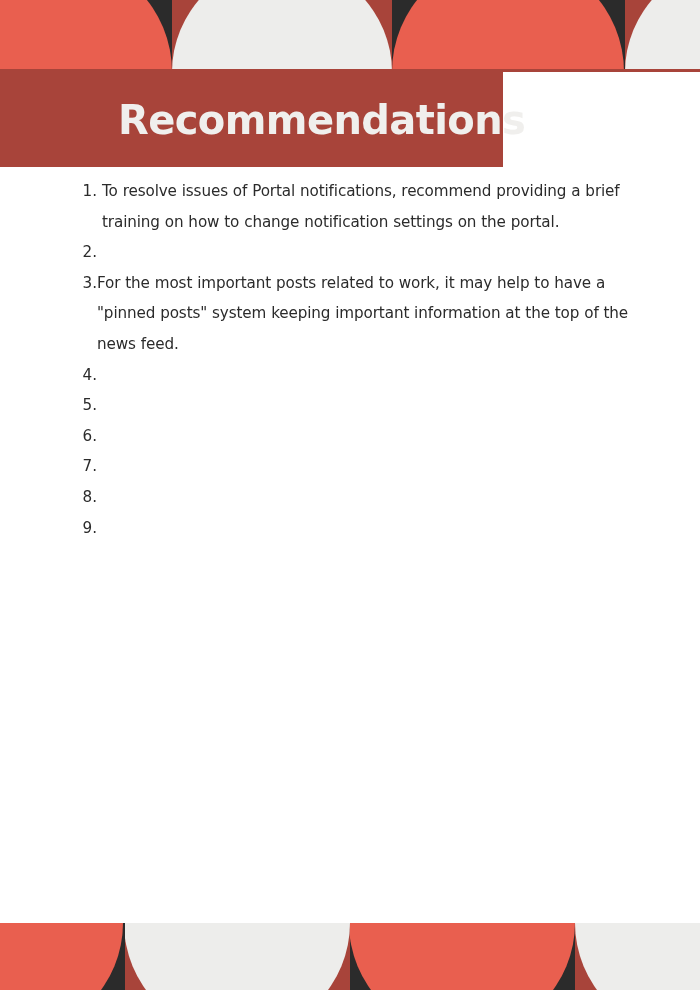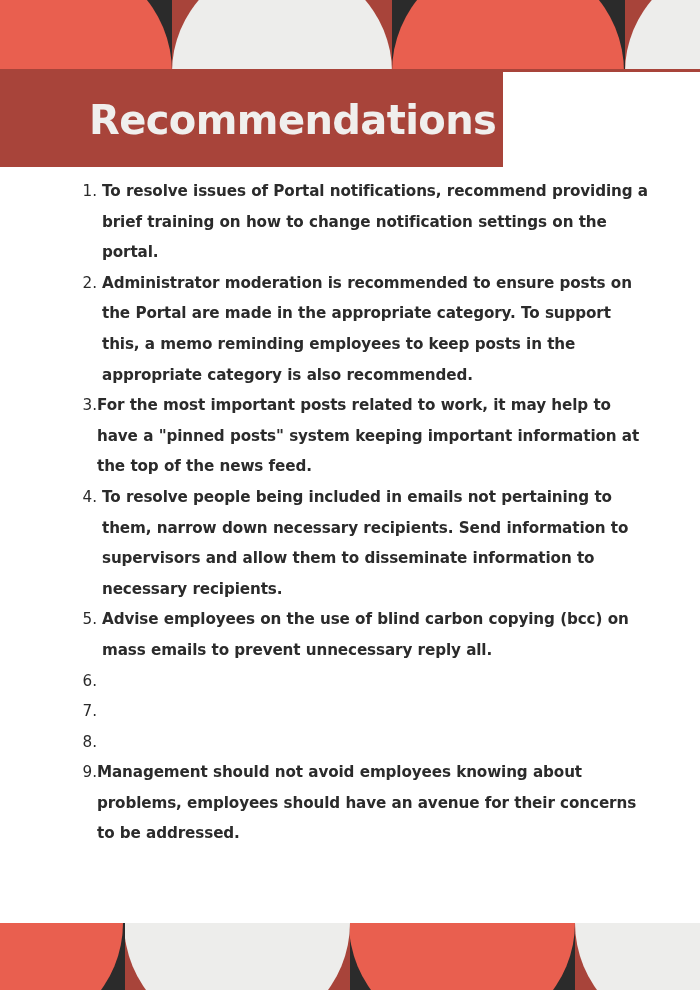--- a/index.html
+++ b/index.html
@@ -49,21 +49,21 @@
   #title-banner {
     position: absolute;
     left: 0;
     top: 72px;
     width: 503px;
     height: 95px;
     background: #a8443a;
     display: flex;
     align-items: center;
     box-sizing: border-box;
-    padding-left: 89px;
+    padding-left: 118px;
     z-index: 5;
   }
   #title-text {
     color: #f0efed;
     font-family: "DejaVu Sans", sans-serif;
     font-size: 40px;
     font-weight: 700;
     letter-spacing: -0.6px;
     line-height: 1;
     white-space: nowrap;
@@ -107,21 +107,20 @@
   }
   .rec-text {
     flex: 1 1 auto;
     color: #2b2b2b;
     font-family: "DejaVu Sans", sans-serif;
     font-size: 15.2px;
     line-height: 30.6px;
     letter-spacing: -0.12px;
     text-align: left;
     word-spacing: 0.2px;
-    font-weight: bold;
   }
 </style>
 </head>
 <body>
 
 <div id="page">
 
   <div class="band" id="top-band">
     <svg viewBox="0 0 700 72" preserveAspectRatio="none" xmlns="http://www.w3.org/2000/svg">
       <defs>
@@ -165,46 +164,42 @@
     <span id="title-text">Recommendations</span>
   </div>
 
   <ol id="rec-list">
     <li class="rec-item">
       <span class="rec-num gap">1.</span>
       <span class="rec-text">To resolve issues of Portal notifications, recommend providing a brief training on how to change notification settings on the portal.</span>
     </li>
     <li class="rec-item">
       <span class="rec-num gap">2.</span>
-      <span class="rec-text">Administrator moderation is recommended to ensure posts on the Portal are made in the appropriate category. To support this, a memo reminding employees to keep posts in the appropriate category is also recommended.</span>
     </li>
     <li class="rec-item">
       <span class="rec-num tight">3.</span>
       <span class="rec-text">For the most important posts related to work, it may help to have a "pinned posts" system keeping important information at the top of the news feed.</span>
     </li>
     <li class="rec-item">
       <span class="rec-num gap">4.</span>
-      <span class="rec-text">To resolve people being included in emails not pertaining to them, narrow down necessary recipients. Send information to supervisors and allow them to disseminate information to necessary recipients.</span>
     </li>
     <li class="rec-item">
       <span class="rec-num gap">5.</span>
-      <span class="rec-text">Advise employees on the use of blind carbon copying (bcc) on mass emails to prevent unnecessary reply all.</span>
     </li>
     <li class="rec-item">
       <span class="rec-num tight">6.</span>
     </li>
     <li class="rec-item">
       <span class="rec-num gap">7.</span>
     </li>
     <li class="rec-item">
       <span class="rec-num tight">8.</span>
     </li>
     <li class="rec-item">
       <span class="rec-num tight">9.</span>
-      <span class="rec-text">Management should not avoid employees knowing about problems, employees should have an avenue for their concerns to be addressed.</span>
     </li>
   </ol>
 
   <div class="band" id="bottom-band">
     <svg viewBox="0 0 700 67" preserveAspectRatio="none" xmlns="http://www.w3.org/2000/svg">
       <defs>
         <clipPath id="bc0">
             <rect x="-60" y="0" width="185" height="67"></rect>
           </clipPath>
         <clipPath id="bc1">

